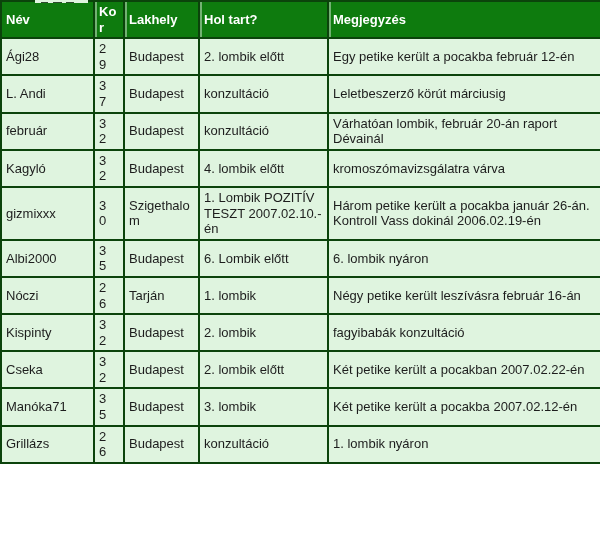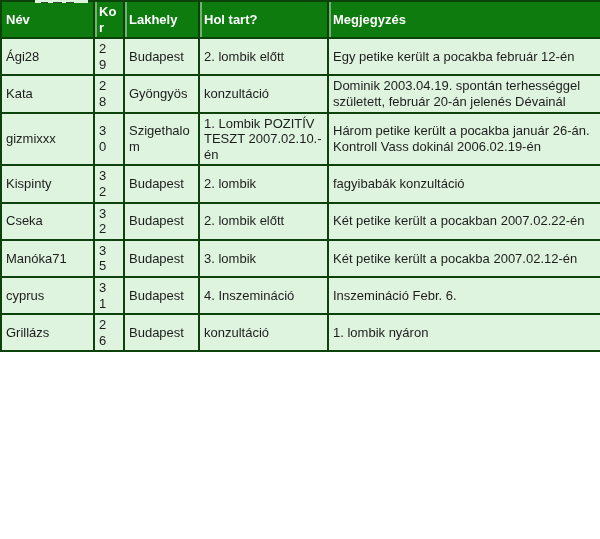--- a/index.html
+++ b/index.html
@@ -90,32 +90,60 @@
     </thead>
     <tbody id="body-rows">
         <tr>
           <td class="col-nev">Ági28</td>
           <td class="col-kor">29</td>
           <td class="col-lakhely">Budapest</td>
           <td class="col-hol">2. lombik előtt</td>
           <td class="col-megjegyzes">Egy petike került a pocakba február 12-én</td>
         </tr>
         <tr>
-          <td class="col-nev">Kata</td>
-          <td class="col-kor">28</td>
-          <td class="col-lakhely">Gyöngyös</td>
+          <td class="col-nev">L. Andi</td>
+          <td class="col-kor">37</td>
+          <td class="col-lakhely">Budapest</td>
           <td class="col-hol">konzultáció</td>
-          <td class="col-megjegyzes">Dominik 2003.04.19. spontán terhességgel született, február 20-án jelenés Dévainál</td>
+          <td class="col-megjegyzes">Leletbeszerző körút márciusig</td>
+        </tr>
+        <tr>
+          <td class="col-nev">február</td>
+          <td class="col-kor">32</td>
+          <td class="col-lakhely">Budapest</td>
+          <td class="col-hol">konzultáció</td>
+          <td class="col-megjegyzes">Várhatóan lombik, február 20-án raport Dévainál</td>
+        </tr>
+        <tr>
+          <td class="col-nev">Kagyló</td>
+          <td class="col-kor">32</td>
+          <td class="col-lakhely">Budapest</td>
+          <td class="col-hol">4. lombik előtt</td>
+          <td class="col-megjegyzes">kromoszómavizsgálatra várva</td>
         </tr>
         <tr>
           <td class="col-nev">gizmixxx</td>
           <td class="col-kor">30</td>
           <td class="col-lakhely">Szigethalom</td>
           <td class="col-hol">1. Lombik POZITÍV TESZT 2007.02.10.-én</td>
           <td class="col-megjegyzes">Három petike került a pocakba január 26-án. Kontroll Vass dokinál 2006.02.19-én</td>
+        </tr>
+        <tr>
+          <td class="col-nev">Albi2000</td>
+          <td class="col-kor">35</td>
+          <td class="col-lakhely">Budapest</td>
+          <td class="col-hol">6. Lombik előtt</td>
+          <td class="col-megjegyzes">6. lombik nyáron</td>
+        </tr>
+        <tr>
+          <td class="col-nev">Nóczi</td>
+          <td class="col-kor">26</td>
+          <td class="col-lakhely">Tarján</td>
+          <td class="col-hol">1. lombik</td>
+          <td class="col-megjegyzes">Négy petike került leszívásra február 16-án</td>
         </tr>
         <tr>
           <td class="col-nev">Kispinty</td>
           <td class="col-kor">32</td>
           <td class="col-lakhely">Budapest</td>
           <td class="col-hol">2. lombik</td>
           <td class="col-megjegyzes">fagyibabák konzultáció</td>
         </tr>
         <tr>
           <td class="col-nev">Cseka</td>
@@ -125,27 +153,20 @@
           <td class="col-megjegyzes">Két petike került a pocakban 2007.02.22-én</td>
         </tr>
         <tr>
           <td class="col-nev">Manóka71</td>
           <td class="col-kor">35</td>
           <td class="col-lakhely">Budapest</td>
           <td class="col-hol">3. lombik</td>
           <td class="col-megjegyzes">Két petike került a pocakba 2007.02.12-én</td>
         </tr>
         <tr>
-          <td class="col-nev">cyprus</td>
-          <td class="col-kor">31</td>
-          <td class="col-lakhely">Budapest</td>
-          <td class="col-hol">4. Inszemináció</td>
-          <td class="col-megjegyzes">Inszemináció Febr. 6.</td>
-        </tr>
-        <tr>
           <td class="col-nev">Grillázs</td>
           <td class="col-kor">26</td>
           <td class="col-lakhely">Budapest</td>
           <td class="col-hol">konzultáció</td>
           <td class="col-megjegyzes">1. lombik nyáron</td>
         </tr>
       </tbody>
   </table>
 
   <div class="top-artifact">

